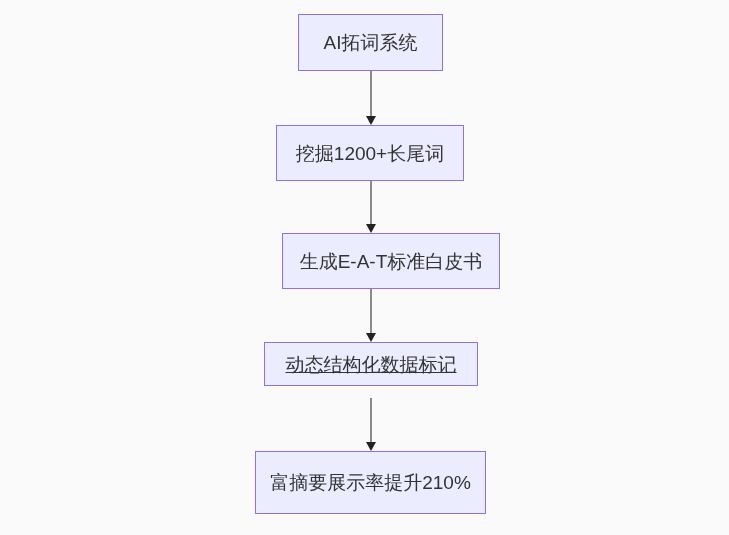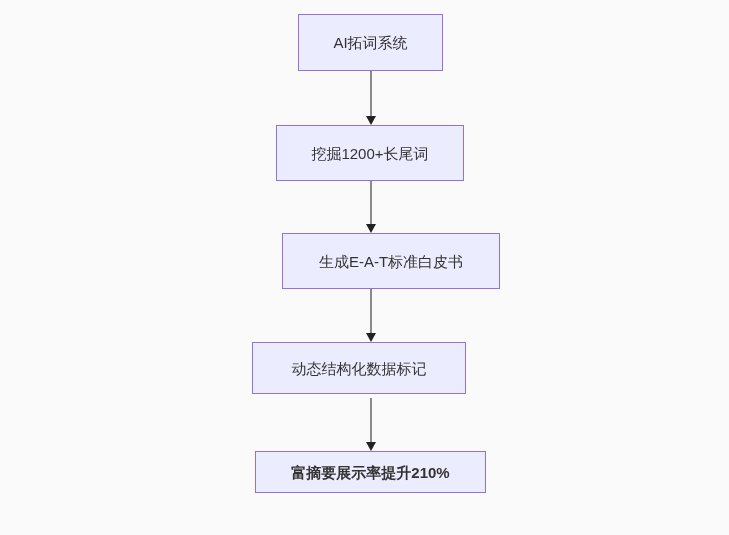--- a/index.html
+++ b/index.html
@@ -18,30 +18,30 @@
     overflow:hidden;
   }
   .canvas{position:relative;width:729px;height:535px;}
   .node{
     position:absolute;
     box-sizing:border-box;
     background:var(--node-fill);
     border:1.5px solid var(--node-border);
     display:flex;align-items:center;justify-content:center;
     color:var(--text-color);
-    font-size:15px;
+    font-size:19px;
     line-height:1;
     text-align:center;
     white-space:nowrap;
   }
   .node-1{left:298px;top:14px;width:145px;height:57px;}
   .node-2{left:276px;top:125px;width:188px;height:56px;}
   .node-3{left:262px;top:233px;width:218px;height:56px;margin-left:20px;}
-  .node-4{left:252px;top:342px;width:214px;height:52px;}
-  .node-5{left:255px;top:451px;width:231px;height:42px;font-weight:bold;}
+  .node-4{left:264px;top:342px;width:214px;height:44px;text-decoration:underline;}
+  .node-5{left:255px;top:451px;width:231px;height:63px;}
   .arrow{
     position:absolute;
     left:365px;width:12px;
     display:flex;flex-direction:column;align-items:center;
   }
   .arrow-1{top:71px;height:54px;}
   .arrow-2{top:181px;height:52px;}
   .arrow-3{top:289px;height:53px;}
   .arrow-4{top:398px;height:53px;}
   .arrow .line{width:2px;flex:1 1 auto;background:var(--arrow-line);}

